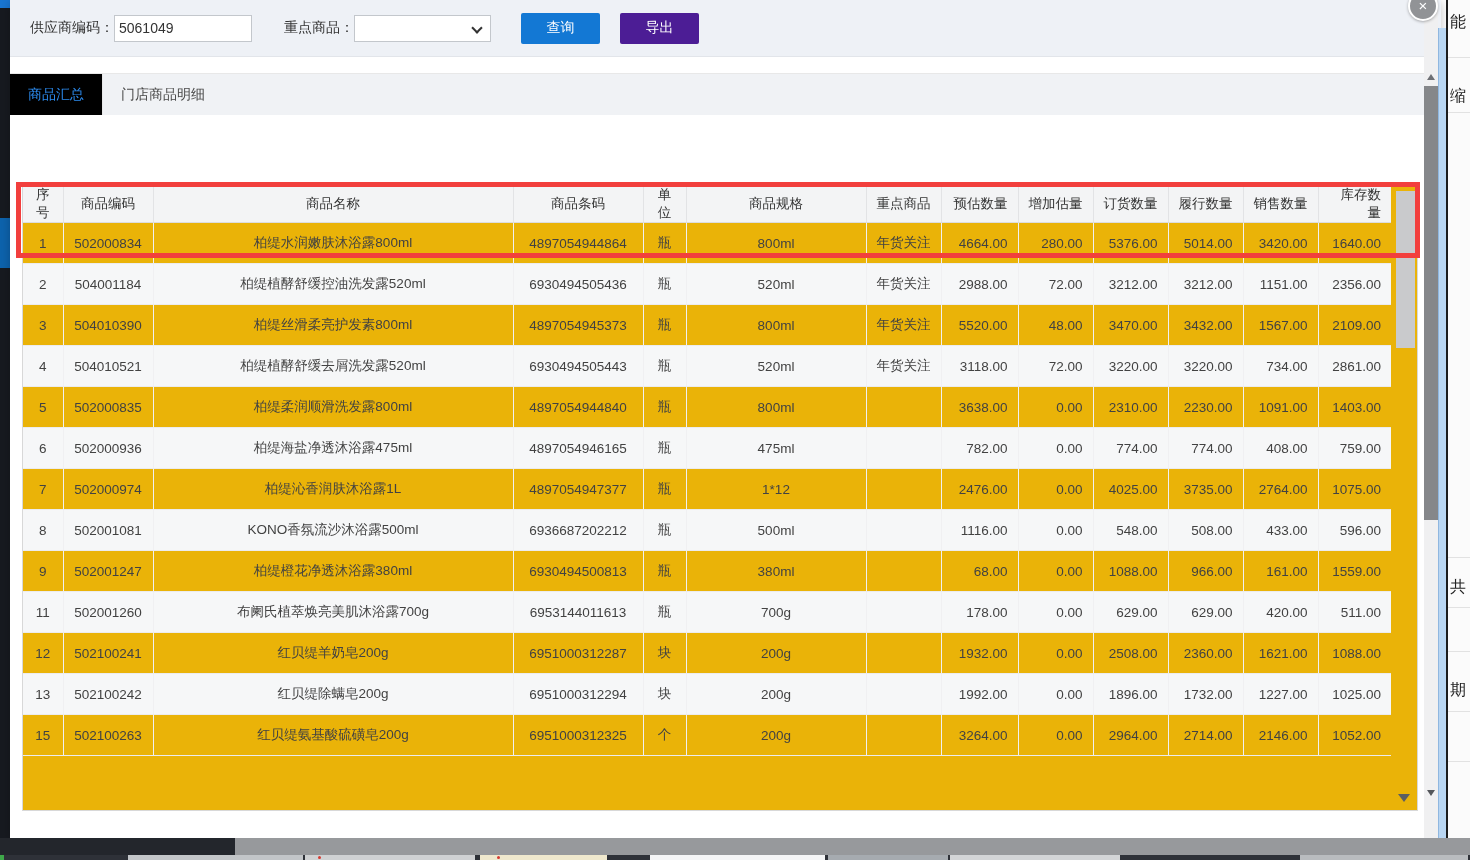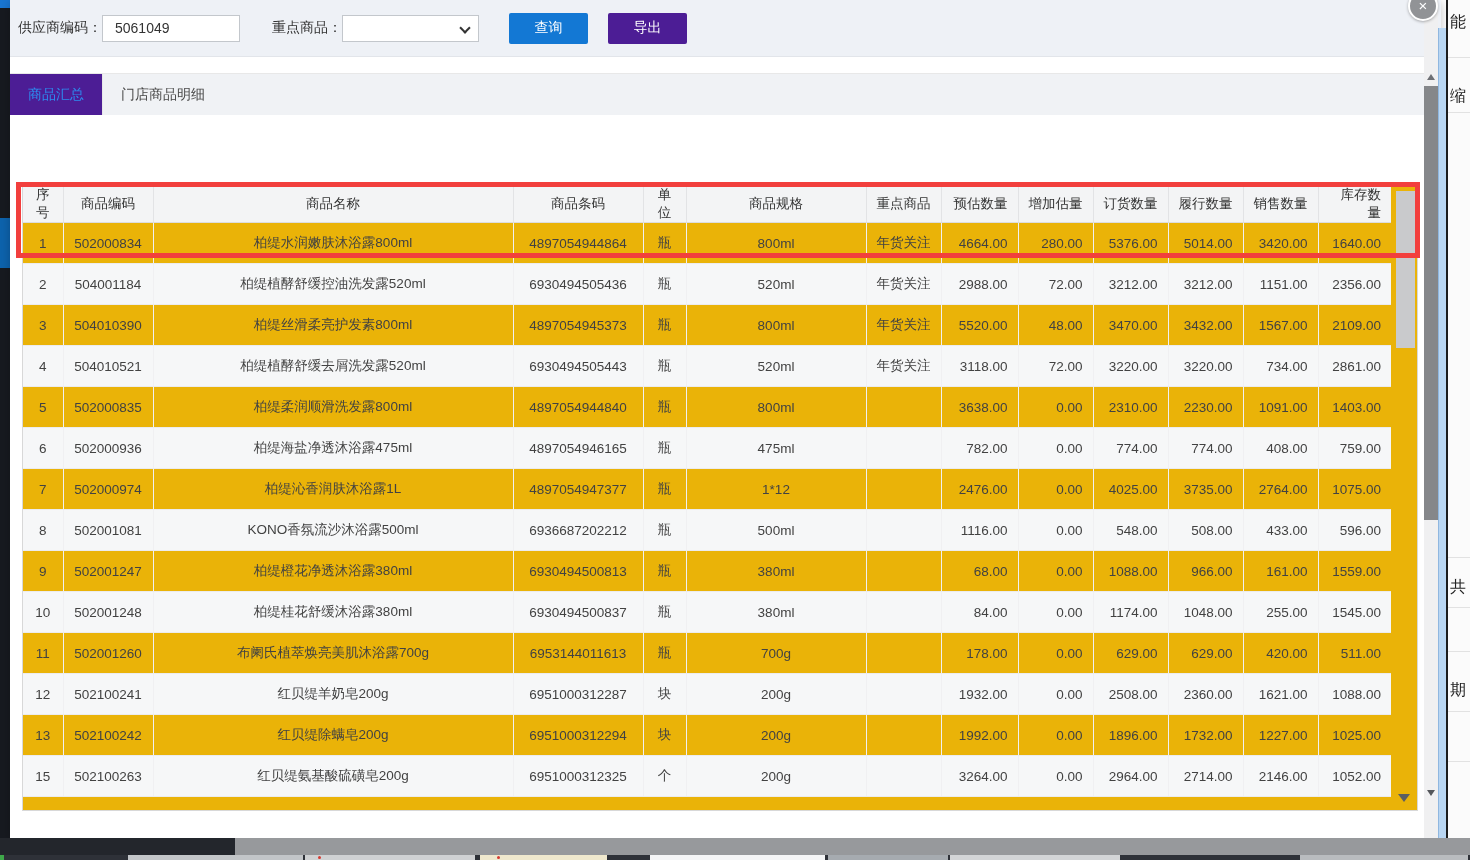--- a/index.html
+++ b/index.html
@@ -11,36 +11,36 @@
   .left-strip .top-blue { position:absolute; left:0; top:0; width:10px; height:8px; background:#1976d2; }
   .left-strip .active-blue { position:absolute; left:0; top:218px; width:10px; height:50px; background:#0d63ad; }
 
   
   .modal { position:absolute; left:10px; top:0; width:1431px; height:838px; background:#fff; box-shadow:0 2px 10px rgba(0,0,0,.25); }
   .modal-titlebar { height:44px; border-bottom:1px solid #e7e7e7; display:flex; align-items:center; padding-left:9px; }
   .modal-title { font-size:14px; color:#333; }
 
   .filter-bar { height:57px; background:#eef1f6; border-bottom:1px solid #e2e5ea; display:flex; align-items:center; }
   .filter-label { font-size:14px; color:#333; white-space:nowrap; }
-  .lbl-supplier { margin-left:8px; }
+  .lbl-supplier { margin-left:20px; }
   .lbl-key { margin-left:32px; }
   .txt-input { width:138px; height:27px; border:1px solid #c3c7cc; background:#fff; font-size:14px; color:#333;
-               padding:0 12px; font-family:inherit; outline:none; }
+               padding:0 4px; font-family:inherit; outline:none; }
   .select-box { width:137px; height:27px; border:1px solid #c3c7cc; background:#fff; position:relative; cursor:pointer; }
   .select-box .chev { position:absolute; right:9px; top:8px; width:8px; height:8px;
                       border-right:2px solid #333; border-bottom:2px solid #333; transform:rotate(45deg); }
   .btn { height:31px; width:79px; border:none; color:#fff; font-size:14px; font-family:inherit;
          border-radius:2px; cursor:pointer; background:#1378d4; }
   .btn-query { margin-left:30px; }
   .btn-export { margin-left:20px; }
 
   .tab-gap { height:16px; background:#fff; }
   .tab-bar { height:42px; background:#f0f2f5; border-top:1px solid #e8e8e8; display:flex; }
   .tab { padding:0 18px; display:flex; align-items:center; font-size:14px; color:#4a4a4a; cursor:pointer; }
-  .tab.active { background:#4c1d95; color:#2c8cf0; border-right:1px solid #e8e8e8; }
+  .tab.active { background:#000000; color:#2c8cf0; border-right:1px solid #e8e8e8; }
 
   
   .table-wrap { position:absolute; left:12px; top:185px; width:1396px; height:626px;
                 border:1px solid #d8d8d8; background:#eab308; overflow:hidden; }
   table { border-collapse:collapse; table-layout:fixed; width:1368px; }
   th { height:30px; background:#f3f4f5; font-weight:normal; font-size:13.5px; color:#333;
        border-bottom:1px solid #dcdddf; border-right:1px solid #e2e3e5; padding:0 10px; }
   td { height:41px; font-size:13.5px; color:#424242; border-bottom:1px solid #ececee;
        border-right:1px solid #f0f0f2; padding:0 10px; overflow:hidden; white-space:nowrap; }
   tbody tr:nth-child(even) td { background:#f6f7f8; }
@@ -268,35 +268,20 @@
               <td class="c">380ml</td>
               <td class="c"></td>
               <td class="r">68.00</td>
               <td class="r">0.00</td>
               <td class="r">1088.00</td>
               <td class="r">966.00</td>
               <td class="r">161.00</td>
               <td class="r">1559.00</td>
             </tr>
             <tr>
-              <td class="c">10</td>
-              <td class="c">502001248</td>
-              <td class="c">柏缇桂花舒缓沐浴露380ml</td>
-              <td class="c">6930494500837</td>
-              <td class="c">瓶</td>
-              <td class="c">380ml</td>
-              <td class="c"></td>
-              <td class="r">84.00</td>
-              <td class="r">0.00</td>
-              <td class="r">1174.00</td>
-              <td class="r">1048.00</td>
-              <td class="r">255.00</td>
-              <td class="r">1545.00</td>
-            </tr>
-            <tr>
               <td class="c">11</td>
               <td class="c">502001260</td>
               <td class="c">布阑氏植萃焕亮美肌沐浴露700g</td>
               <td class="c">6953144011613</td>
               <td class="c">瓶</td>
               <td class="c">700g</td>
               <td class="c"></td>
               <td class="r">178.00</td>
               <td class="r">0.00</td>
               <td class="r">629.00</td>

